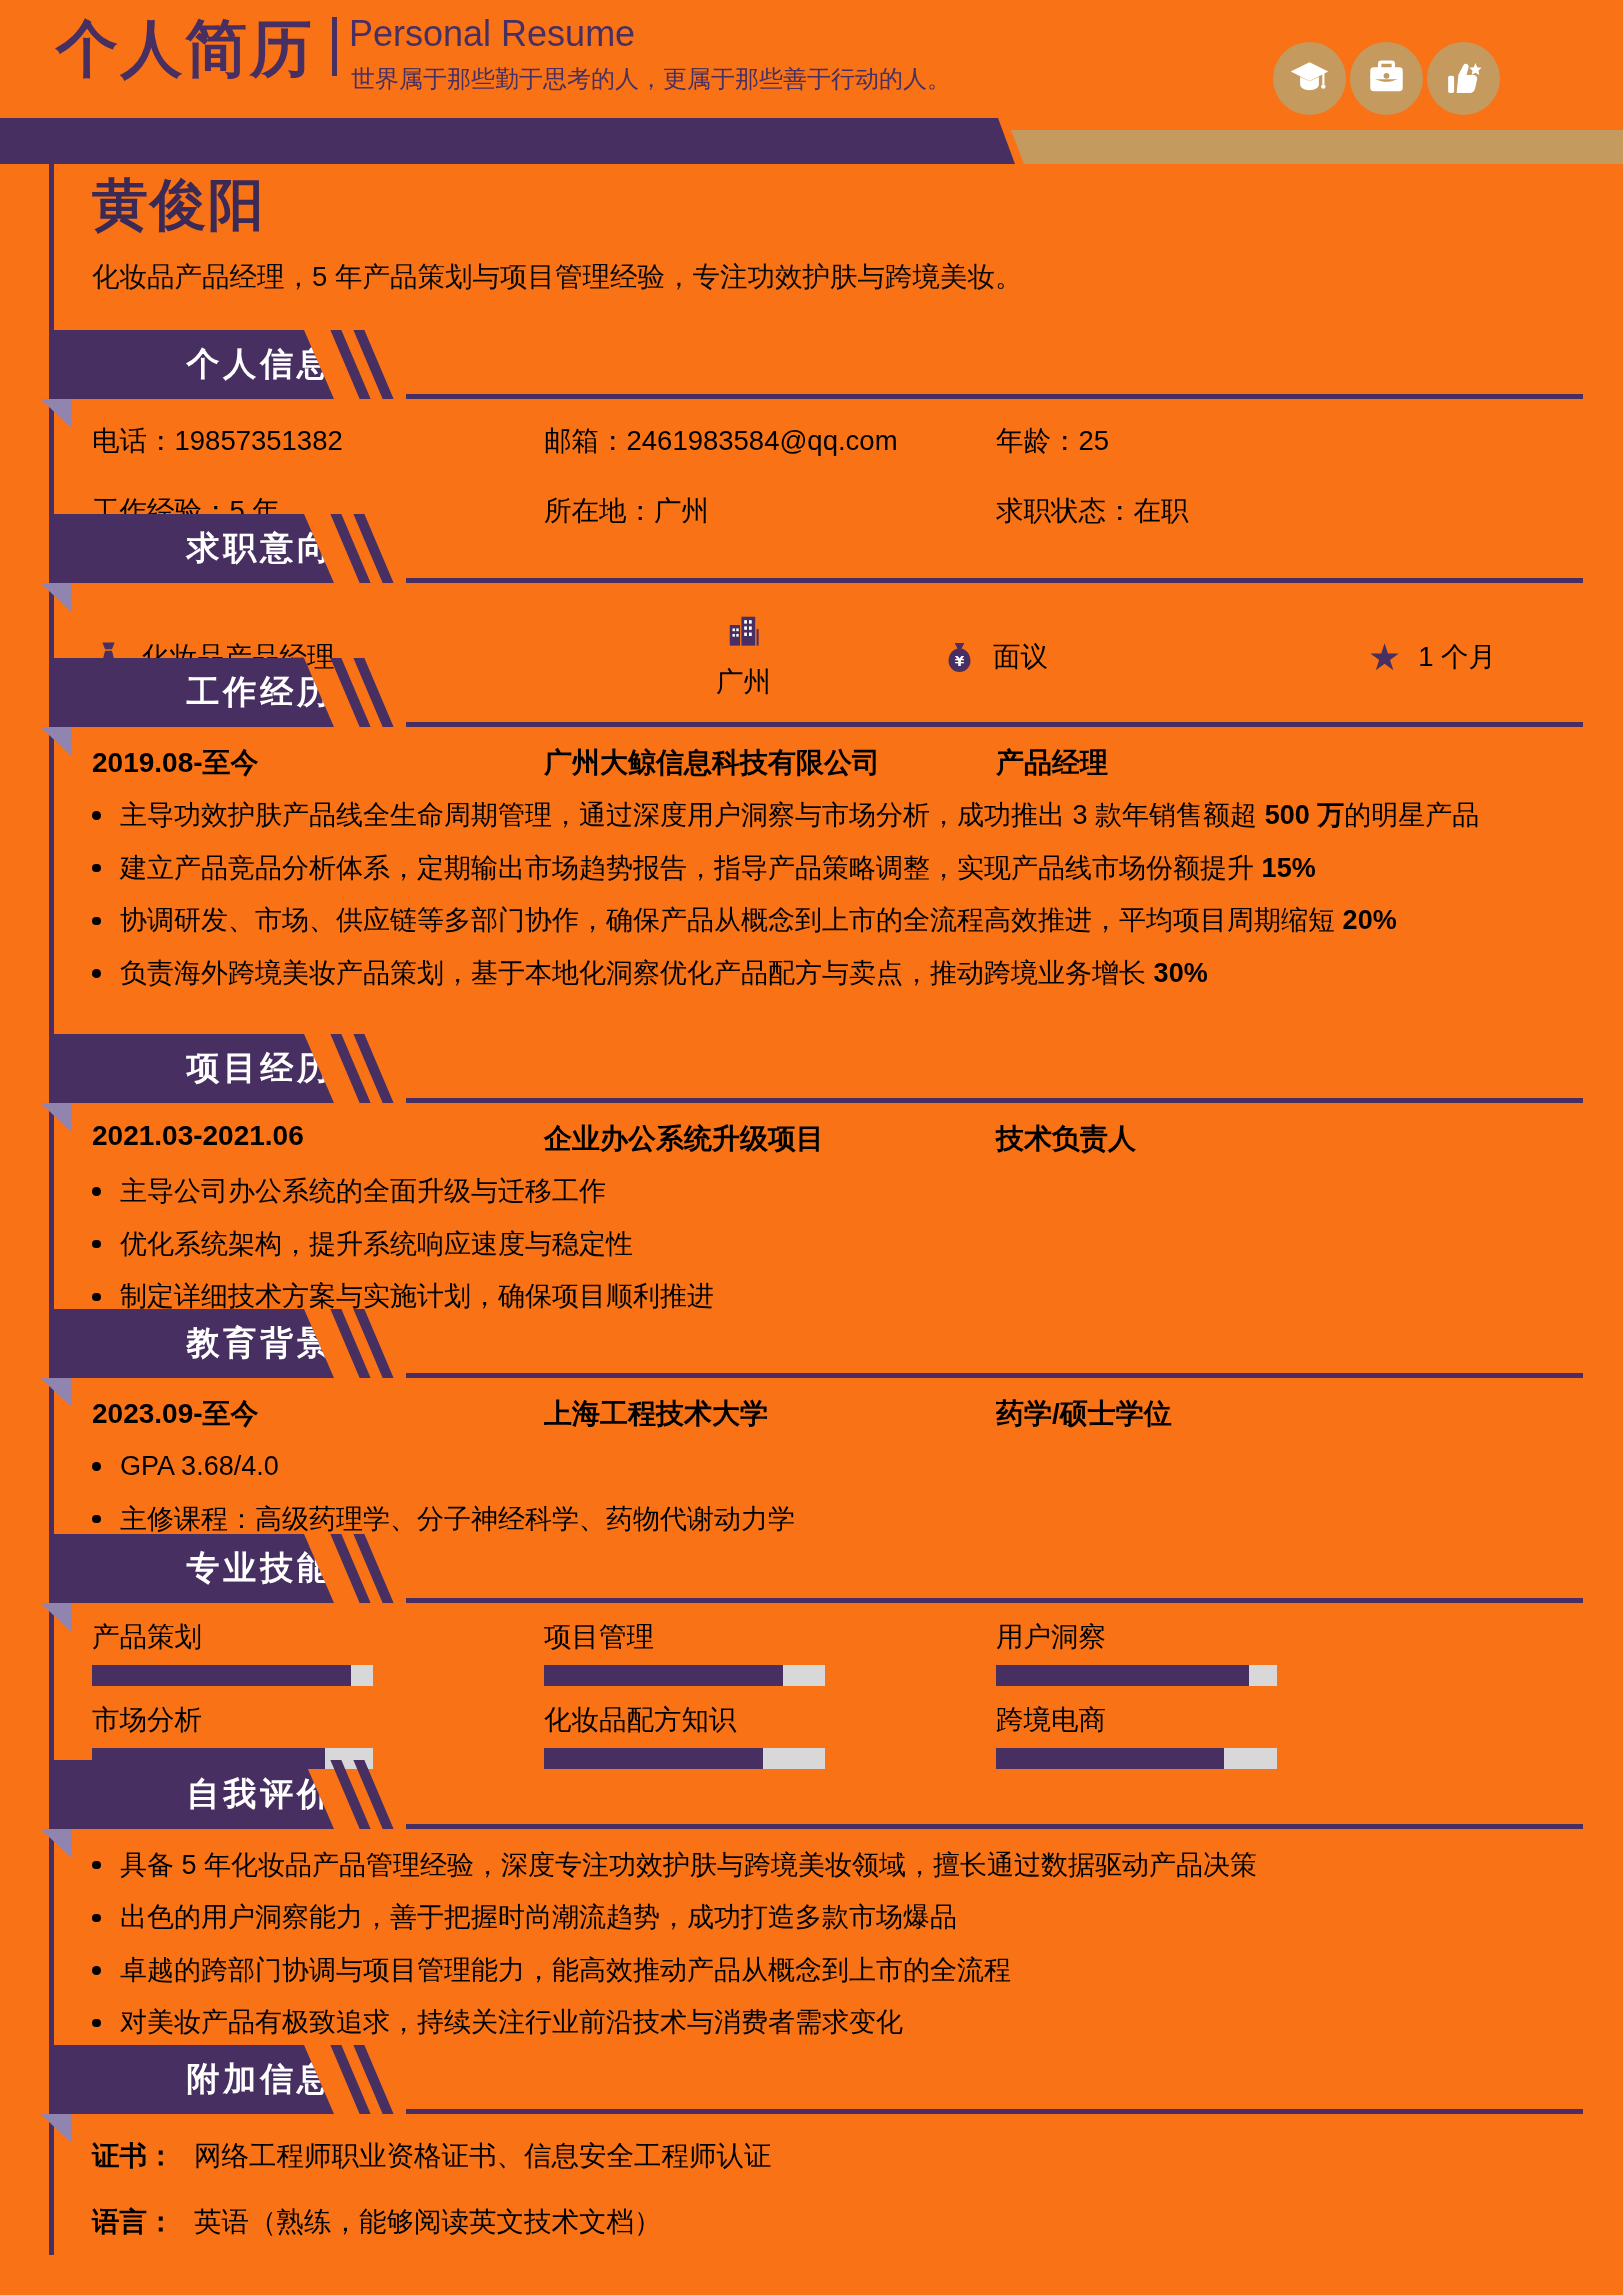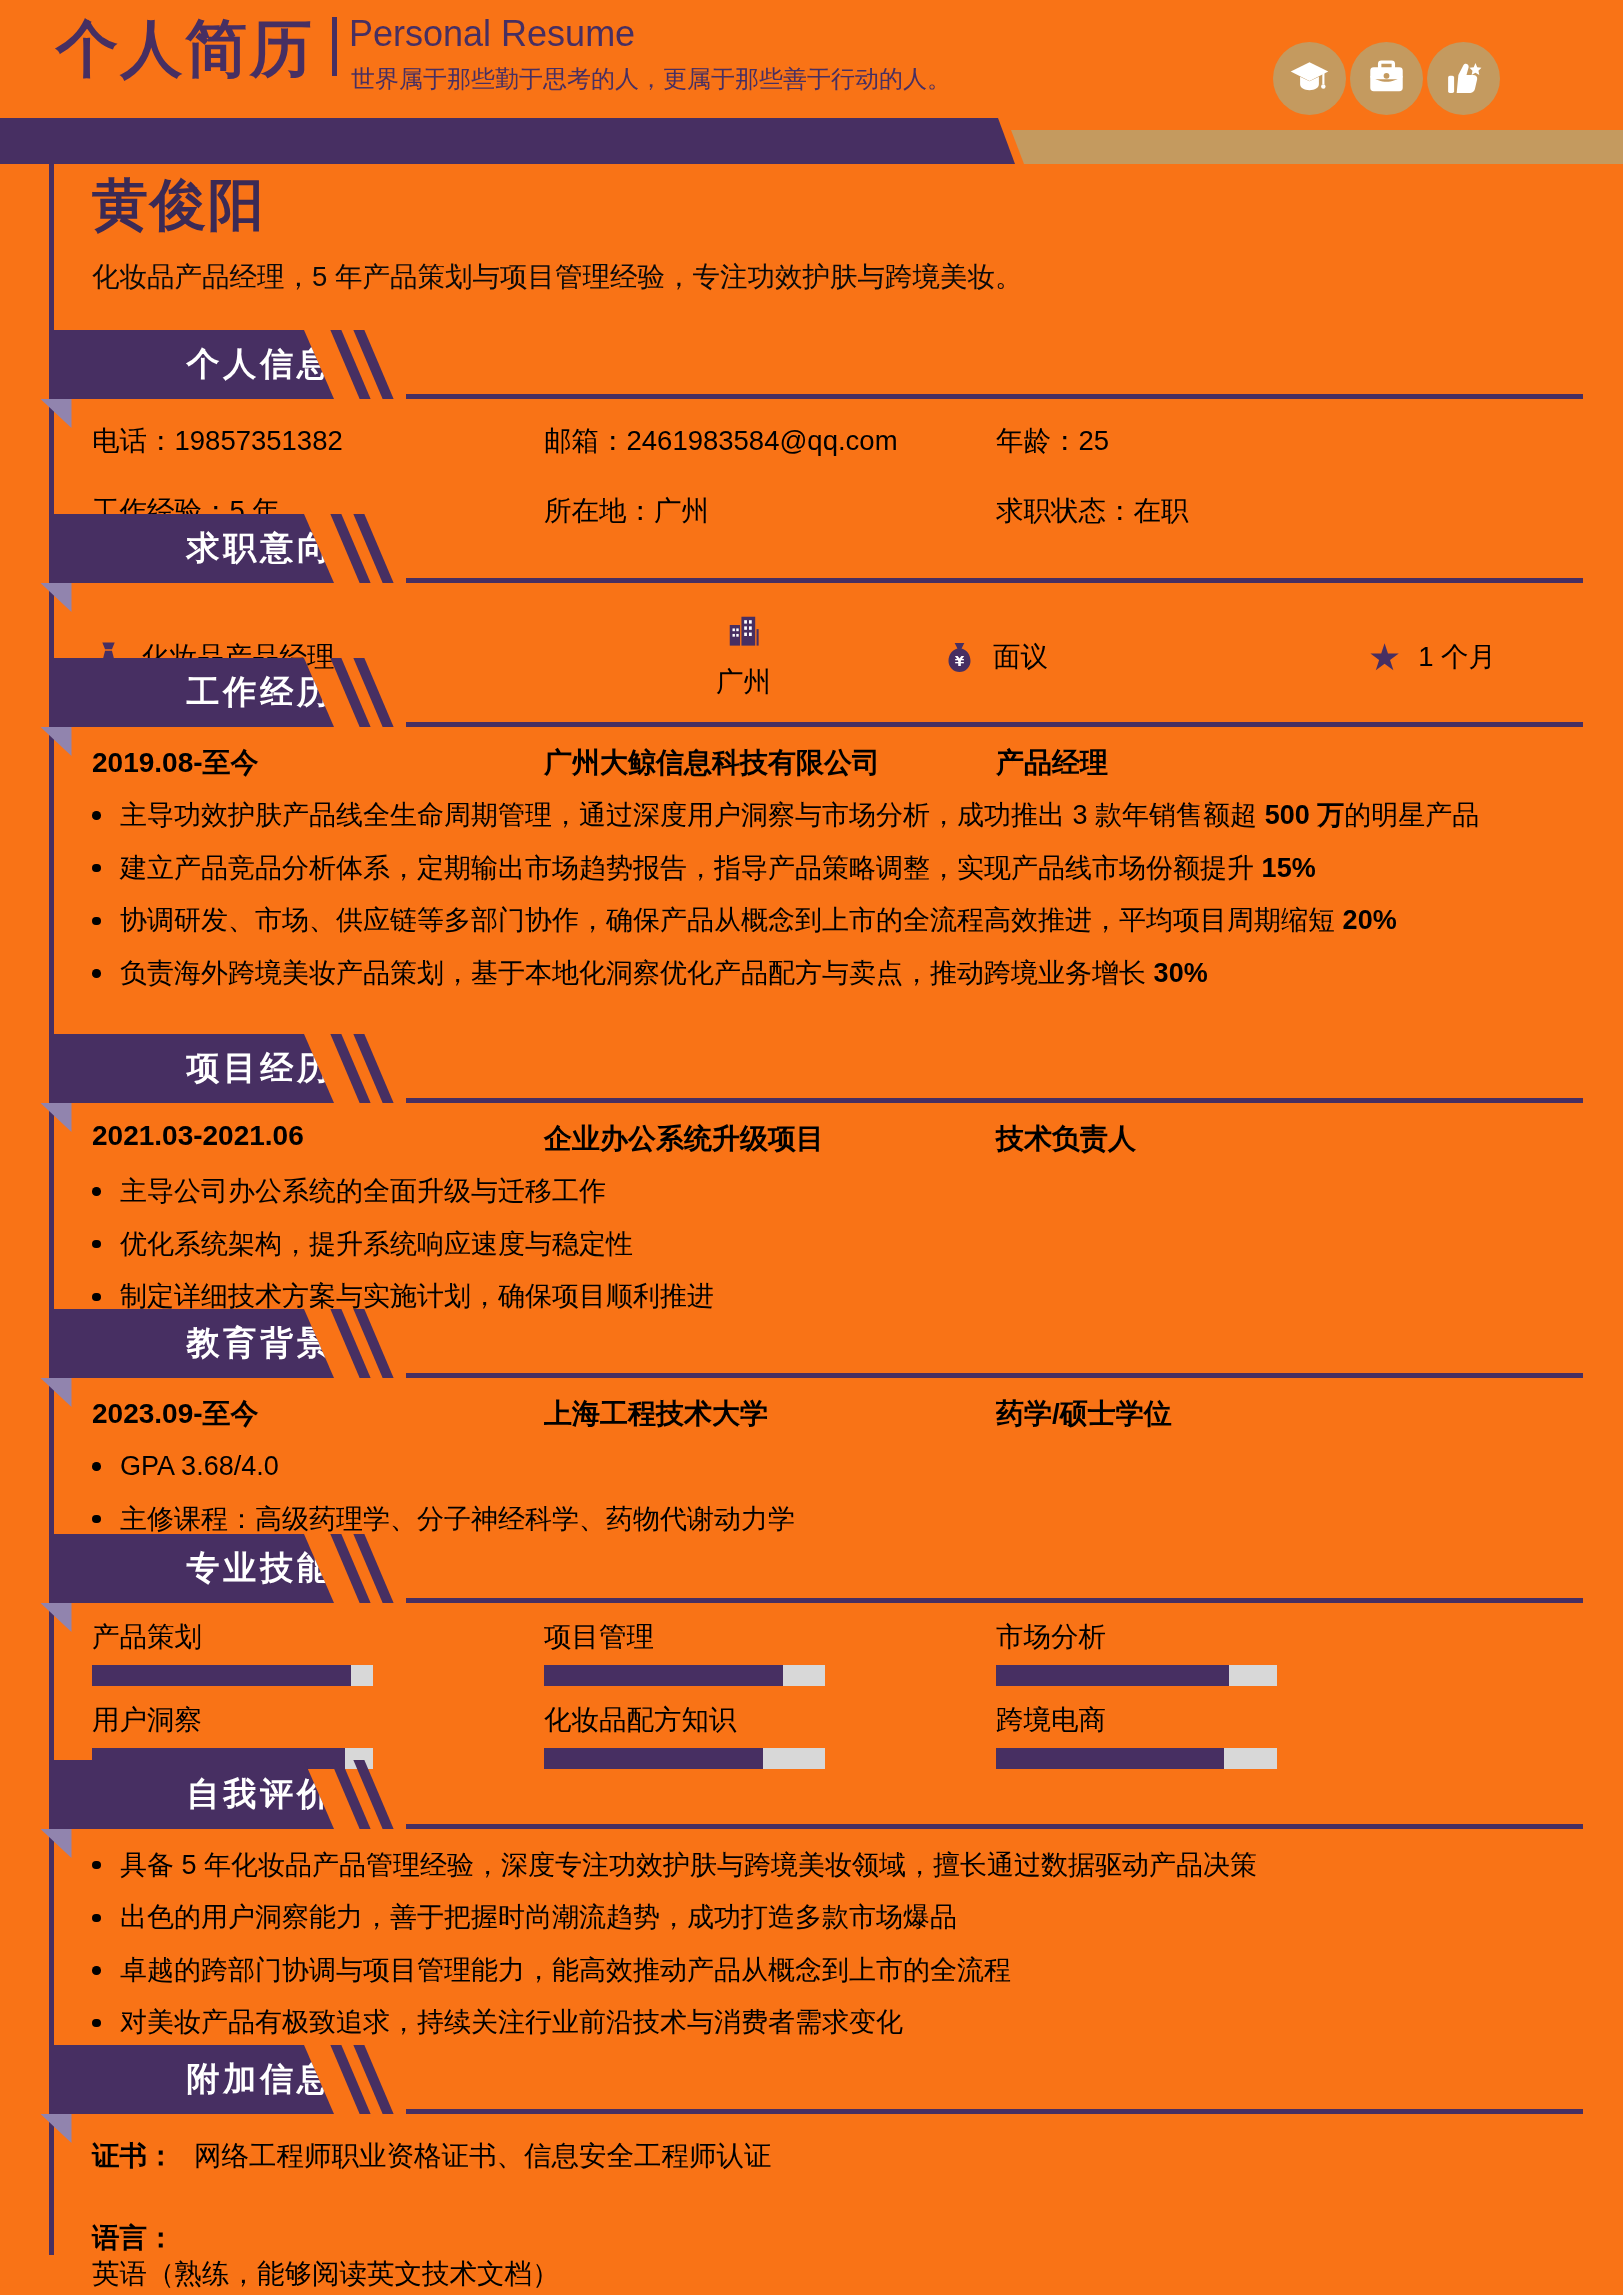--- a/index.html
+++ b/index.html
@@ -76,21 +76,21 @@
   .btext{margin:0;}
   .btext b{font-weight:700;}
   
   .skills{display:flex;flex-wrap:wrap;margin:15.7px 40px 0 92px;}
   .skill{width:452px;margin-bottom:15.7px;}
   .skill-name{font-size:27.5px;}
   .track{width:281px;height:21px;background:var(--track);margin-top:10.5px;}
   .fill{height:100%;background:var(--purple);}
   
   .addl-row{display:flex;margin:23.6px 40px 0 92px;font-size:27.5px;}
-  .addl-row.r2{margin-top:46px;flex-direction:column;}
+  .addl-row.r2{margin-top:30px;}
   .addl-label{font-weight:700;margin-right:19.6px;white-space:nowrap;}
 </style>
 </head>
 <body>
 
 <div class="page">
 
   <div class="brand-cn">个人简历</div>
   <div class="brand-divider"></div>
   <div class="brand-en">Personal Resume</div>
@@ -324,29 +324,29 @@
             <div class="fill" style="width: 92%;"></div>
           </div>
       </div>
       <div class="skill">
         <div class="skill-name">项目管理</div>
         <div class="track">
             <div class="fill" style="width: 85%;"></div>
           </div>
       </div>
       <div class="skill">
+        <div class="skill-name">用户洞察</div>
+        <div class="track">
+            <div class="fill" style="width: 90%;"></div>
+          </div>
+      </div>
+      <div class="skill">
         <div class="skill-name">市场分析</div>
         <div class="track">
             <div class="fill" style="width: 83%;"></div>
-          </div>
-      </div>
-      <div class="skill">
-        <div class="skill-name">用户洞察</div>
-        <div class="track">
-            <div class="fill" style="width: 90%;"></div>
           </div>
       </div>
       <div class="skill">
         <div class="skill-name">化妆品配方知识</div>
         <div class="track">
             <div class="fill" style="width: 78%;"></div>
           </div>
       </div>
       <div class="skill">
         <div class="skill-name">跨境电商</div>

